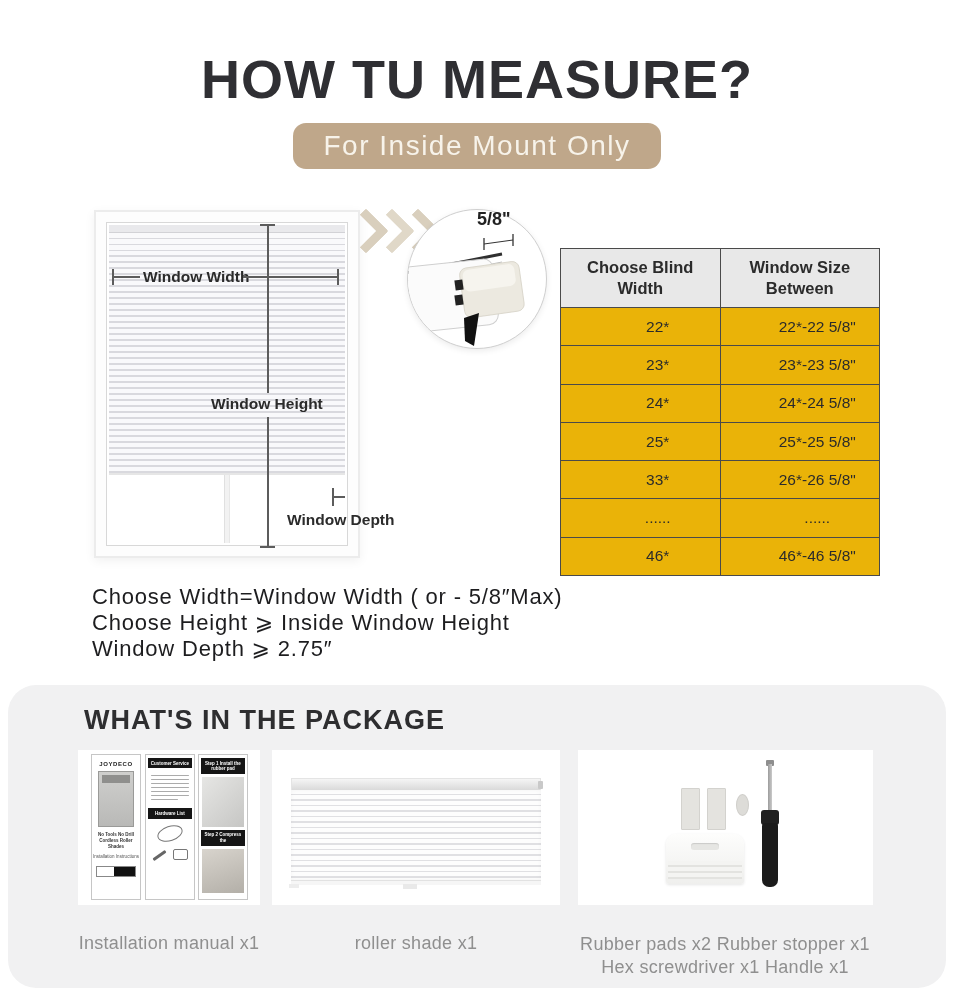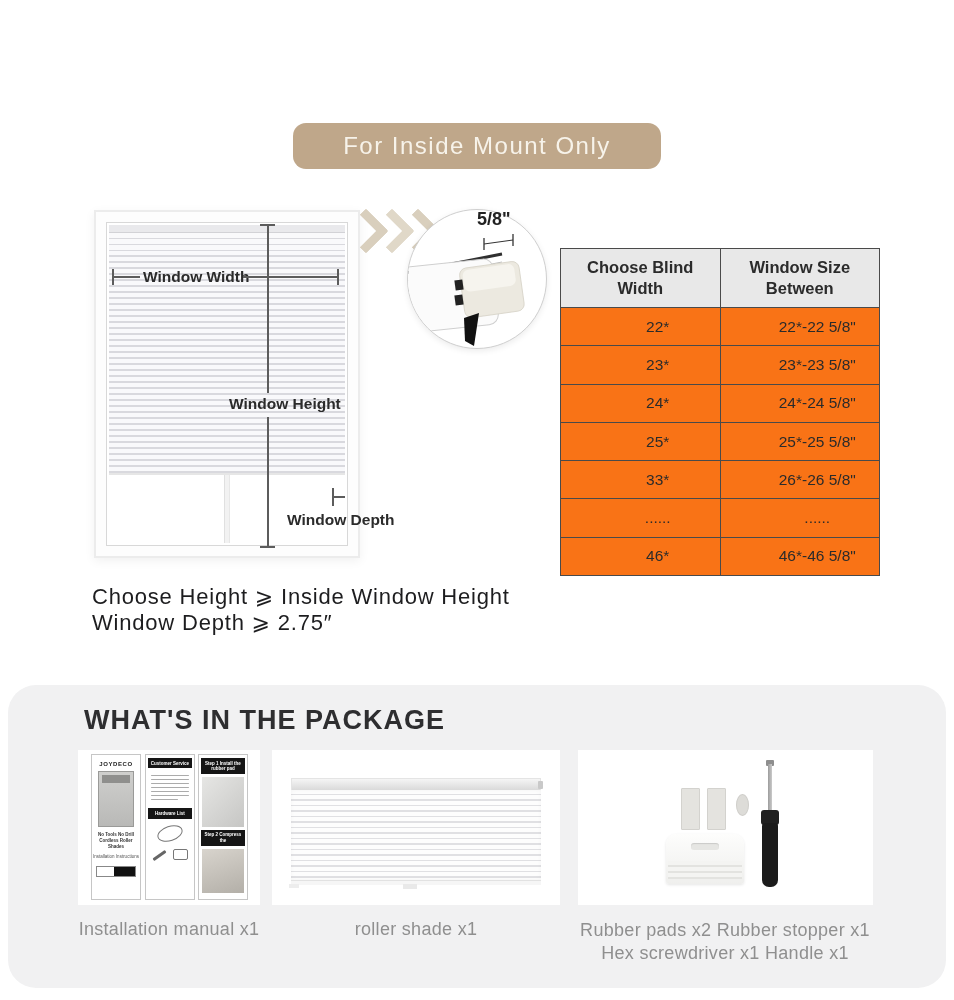--- a/index.html
+++ b/index.html
@@ -6,21 +6,21 @@
   .page{position:relative;width:954px;height:1000px;background:#ffffff;overflow:hidden;
         font-family:"Liberation Sans","DejaVu Sans",sans-serif;color:#2b2b2b;}
 
   
   .title{position:absolute;left:0;right:0;top:48px;text-align:center;
          font-size:54px;font-weight:800;letter-spacing:1px;color:#2f2f33;}
   .badge{position:absolute;left:50%;transform:translateX(-50%);top:123px;
          width:368px;height:46px;border-radius:13px;
          background:var(--badge,#bfa78a);
          display:flex;align-items:center;justify-content:center;
-         font-size:24px;font-weight:300;letter-spacing:1.5px;color:#f7f3ea;}
+         font-size:28px;font-weight:300;letter-spacing:1.5px;color:#f7f3ea;}
 
   
   .window{position:absolute;left:94px;top:210px;width:266px;height:348px;
           background:#fdfdfd;border:2px solid #ececec;box-sizing:border-box;
           box-shadow:0 3px 10px rgba(0,0,0,.06);}
   .window-inner{position:absolute;left:10px;right:10px;top:10px;bottom:10px;
           border:1px solid #d8d8d8;background:#fff;}
   .blind{position:absolute;left:2px;right:2px;top:2px;height:248px;}
   .headrail{height:7px;background:#e9e9ec;border-bottom:1px solid #d2d2d6;}
   .pleats{position:absolute;left:0;right:0;top:8px;bottom:0;
@@ -44,36 +44,36 @@
            background:#fff;border:1px solid #cfcfcf;overflow:hidden;
            box-shadow:0 2px 6px rgba(0,0,0,.08);}
   .callout-measure{position:absolute;left:477px;top:209px;font-size:18px;font-weight:600;color:#222;}
 
   
   .size-table{position:absolute;left:560px;top:248px;width:320px;border-collapse:collapse;
               font-size:15.5px;color:#2b2b2b;}
   .size-table th,.size-table td{border:1px solid #4a4a4a;text-align:center;width:50%;}
   .size-table th{height:56px;background:var(--table-header-bg,#e8e8e8);
                  font-size:16.5px;font-weight:700;line-height:1.25;}
-  .size-table td{height:35.3px;font-weight:400;background:#f97316;padding-left:36px;}
+  .size-table td{height:35.3px;font-weight:400;background:#eab308;padding-left:36px;}
 
   
   .notes{position:absolute;left:92px;top:584px;font-size:22px;font-weight:500;
          letter-spacing:.8px;line-height:26px;color:#1d1d1f;}
 
   
   .package{position:absolute;left:8px;top:685px;width:938px;height:303px;
            background:#f1f1f2;border-radius:28px;}
   .pkg-heading{position:absolute;left:76px;top:20px;font-size:27px;font-weight:800;
                letter-spacing:1px;color:#2e2e30;}
   .card{position:absolute;top:65px;height:155px;background:#fff;}
   .card1{left:70px;width:182px;}
   .card2{left:264px;width:288px;}
   .card3{left:570px;width:295px;}
-  .caption{position:absolute;top:234px;text-align:center;color:#8f8f8f;font-size:18px;
+  .caption{position:absolute;top:248px;text-align:center;color:#8f8f8f;font-size:18px;
            font-weight:400;letter-spacing:.3px;}
   .cap1{left:70px;width:182px;}
   .cap2{left:264px;width:288px;}
   .cap3{left:562px;width:310px;}
   .cap3 div{line-height:23px;}
 
   
   .manual-panel{position:absolute;top:4px;height:146px;width:50px;border:1px solid #c6c6c6;
                 background:#fff;box-sizing:border-box;overflow:hidden;}
   .mp1{left:13px;} .mp2{left:67px;} .mp3{left:120px;}
@@ -128,20 +128,21 @@
   .whandle .slot{position:absolute;left:50%;transform:translateX(-50%);top:9px;width:28px;height:7px;
            border-radius:3px;background:#e6e6e3;box-shadow:inset 0 1px 1px rgba(0,0,0,.12);}
   .whandle .ridges{position:absolute;left:2px;right:2px;top:27px;height:18px;
            background:repeating-linear-gradient(to bottom,#f4f4f2 0 4px,#e3e3e0 4px 6px);}
 </style>
 </head>
 <body>
 
 <div class="page">
 
+  <div class="title">HOW TU MEASURE?</div>
   <div class="badge">For Inside Mount Only</div>
 
   <div class="window">
     <div class="window-inner">
       <div class="blind">
         <div class="headrail"></div>
         <div class="pleats"></div>
       </div>
       <div class="panes">
         <div class="mullion"></div>
@@ -150,21 +151,21 @@
   </div>
 
   <div class="dline" style="left:112px;top:269px;width:2px;height:16px;"></div>
   <div class="dline" style="left:114px;top:276px;width:26px;height:1.5px;"></div>
   <div class="dim-label" style="left:143px;top:268px;">Window Width</div>
   <div class="dline" style="left:243px;top:276px;width:94px;height:1.5px;"></div>
   <div class="dline" style="left:337px;top:269px;width:2px;height:16px;"></div>
 
   <div class="dline" style="left:260px;top:224px;width:15px;height:1.5px;"></div>
   <div class="dline" style="left:267px;top:226px;width:1.5px;height:167px;"></div>
-  <div class="dim-label" style="left:229px;top:395px;width:110px;text-align:right;">Window Height</div>
+  <div class="dim-label" style="left:211px;top:395px;width:110px;text-align:right;">Window Height</div>
   <div class="dline" style="left:267px;top:417px;width:1.5px;height:130px;"></div>
   <div class="dline" style="left:260px;top:546px;width:15px;height:1.5px;"></div>
 
   <div class="dline" style="left:332px;top:488px;width:1.5px;height:18px;"></div>
   <div class="dline" style="left:332px;top:496px;width:13px;height:1.5px;"></div>
   <div class="dim-label" style="left:287px;top:511px;">Window Depth</div>
 
   <span class="chev" style="left:350px;top:215px;"></span>
   <span class="chev" style="left:376px;top:215px;border-color:#e0d8c8;"></span>
   <span class="chev" style="left:402px;top:215px;"></span>
@@ -221,20 +222,21 @@
           <td>......</td>
         </tr>
       <tr>
           <td>46*</td>
           <td>46*-46 5/8"</td>
         </tr>
     </tbody>
   </table>
 
   <div class="notes">
+    <div>Choose Width=Window Width ( or - 5/8″Max)</div>
     <div>Choose Height ⩾ Inside Window Height</div>
     <div>Window Depth ⩾ 2.75″</div>
   </div>
 
   <div class="package">
     <div class="pkg-heading">WHAT'S IN THE PACKAGE</div>
 
     <div class="card card1">
       <div class="manual-panel mp1">
         <div class="brand">JOYDECO</div>

